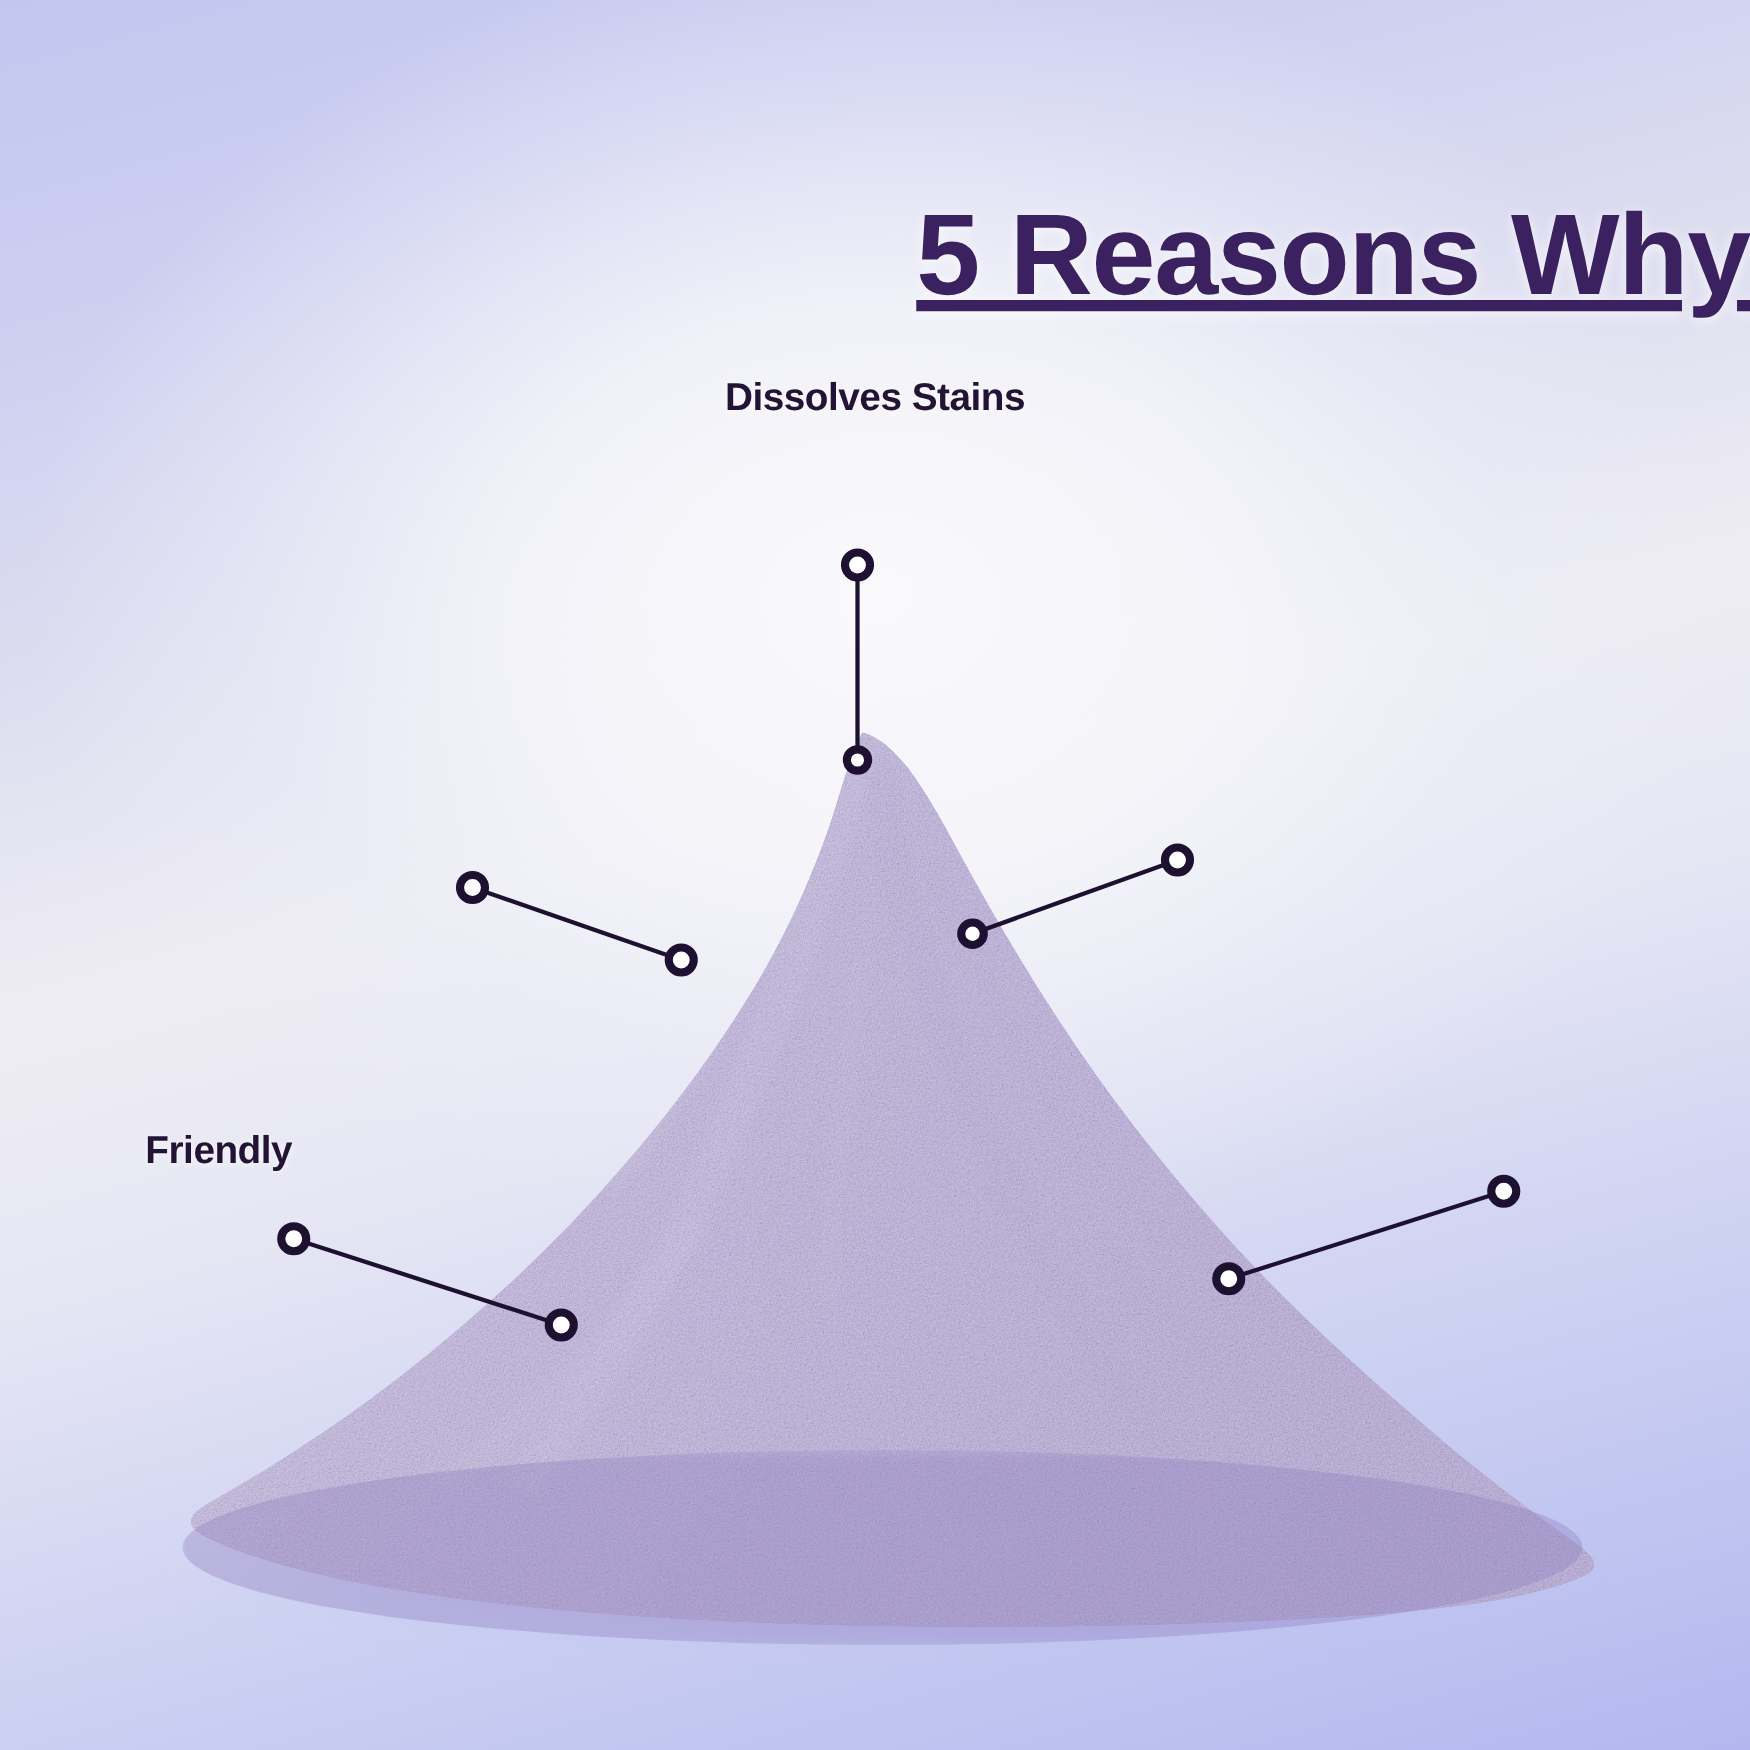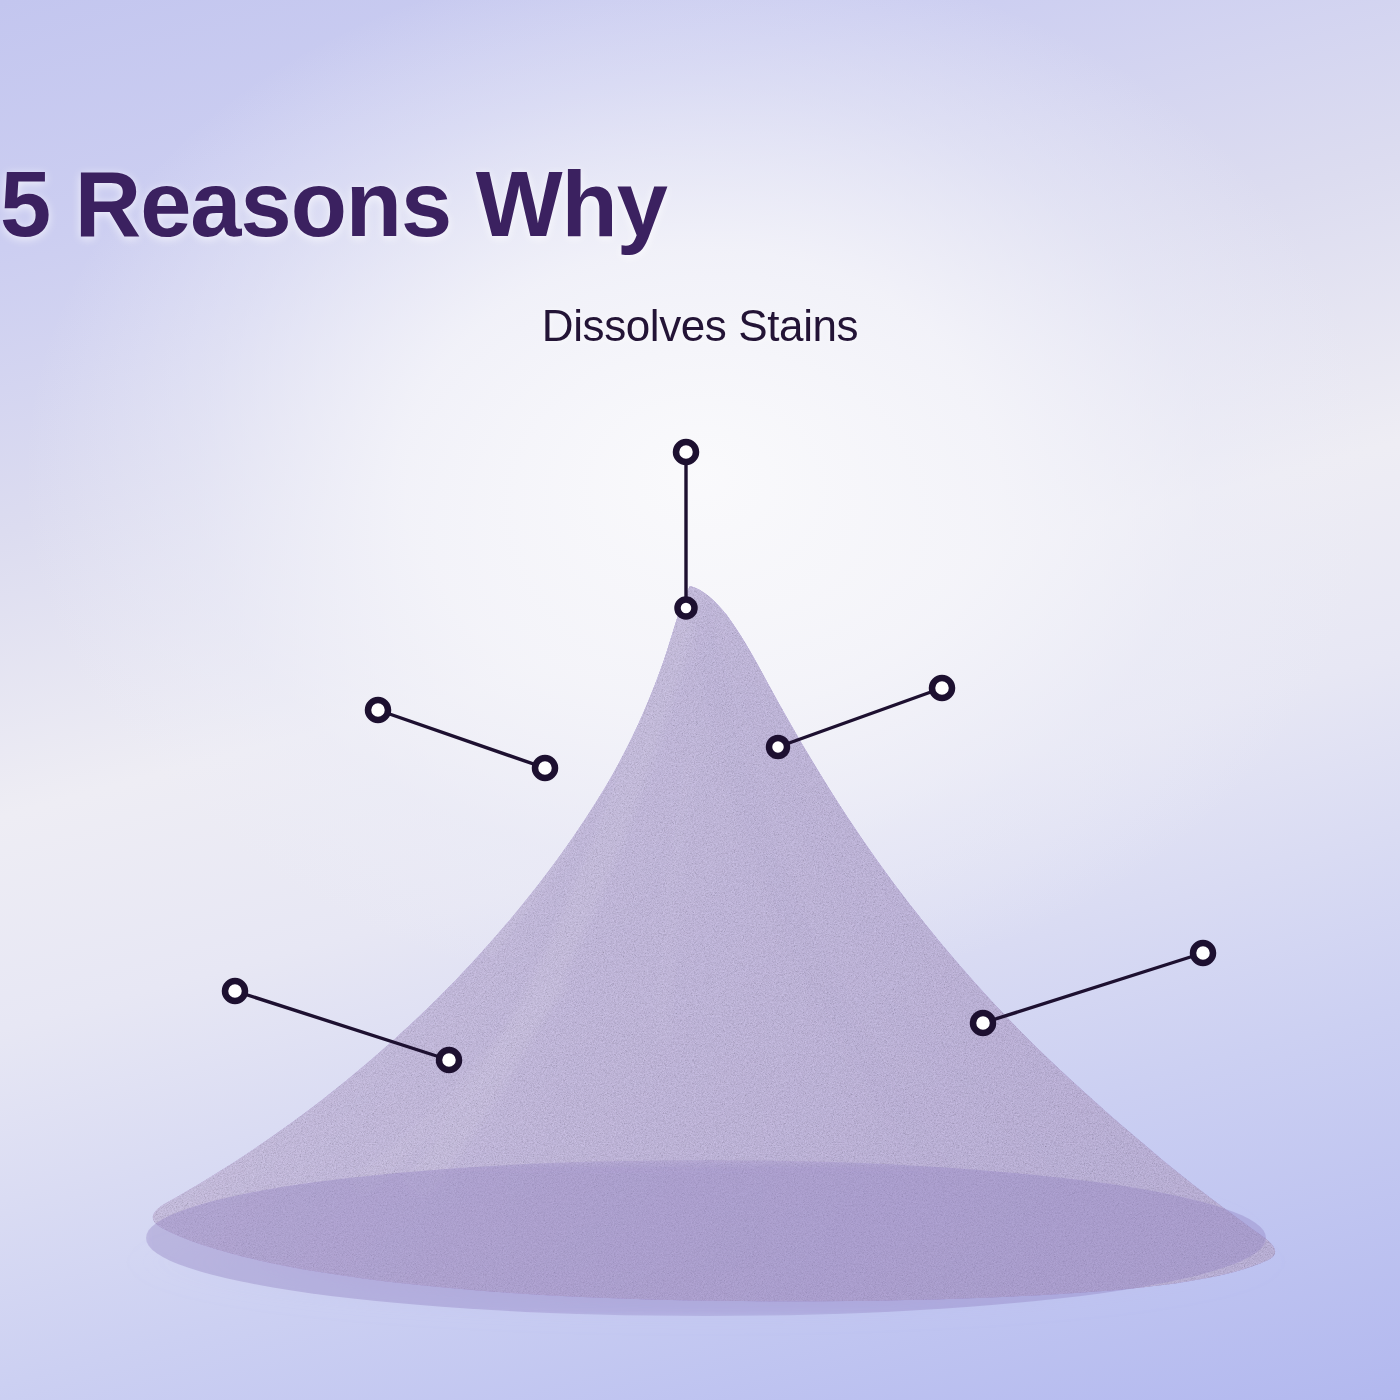--- a/index.html
+++ b/index.html
@@ -19,36 +19,37 @@
       radial-gradient(ellipse 62% 48% at 50% 34%, rgba(250,250,252,0.98) 0%, rgba(245,245,250,0.86) 34%, rgba(236,237,248,0.45) 58%, rgba(225,227,247,0.0) 78%),
       linear-gradient(165deg, #c3c6ef 0%, #ccceF1 14%, #dcdcf0 30%, #eeedf4 46%, #e7e7f4 58%, #ccd0f2 78%, #b2b8ef 100%);
   }
 
   
   .title {
     position: absolute;
     top: 96px;
     left: 0;
     width: 100%;
-    text-align: left;
+    text-align: right;
     font-size: 92px;
     line-height: 1.0;
     font-weight: 700;
     letter-spacing: -1px;
     color: #3b2160;
     text-shadow: 0 2px 10px rgba(255,255,255,0.75);
+    text-decoration: underline;
     -webkit-font-smoothing: antialiased;
   }
 
   
   .label {
     position: absolute;
     color: #231436;
-    font-size: 44px;
-    font-weight: 400;
+    font-size: 31px;
+    font-weight: 700;
     line-height: 1.16;
     letter-spacing: -0.4px;
     text-shadow: 0 1px 6px rgba(255,255,255,0.7);
     white-space: pre-line;
   }
   .label.c  { text-align: center; }
 
   #label-dissolves      { top: 300px;  left: 400px;  width: 600px; }
   #label-deep-cleaning  { top: 565px;  left: 60px;   width: 470px; }
   #label-friendly       { top: 902px;  left: 40px;   width: 270px; }
@@ -251,16 +252,17 @@
     <g>
       <line class="conn-line" x1="1203" y1="953" x2="983" y2="1023"></line>
       <circle class="conn-dot" cx="1203" cy="953" r="10"></circle>
       <circle class="conn-dot" cx="983" cy="1023" r="10"></circle>
     </g>
   </svg>
 
   <div class="label c" id="label-dissolves">Dissolves Stains</div>
 
 
+  <div class="label c" id="label-friendly">Friendly</div>
 
 
 
 </div>
 
 </body></html>

